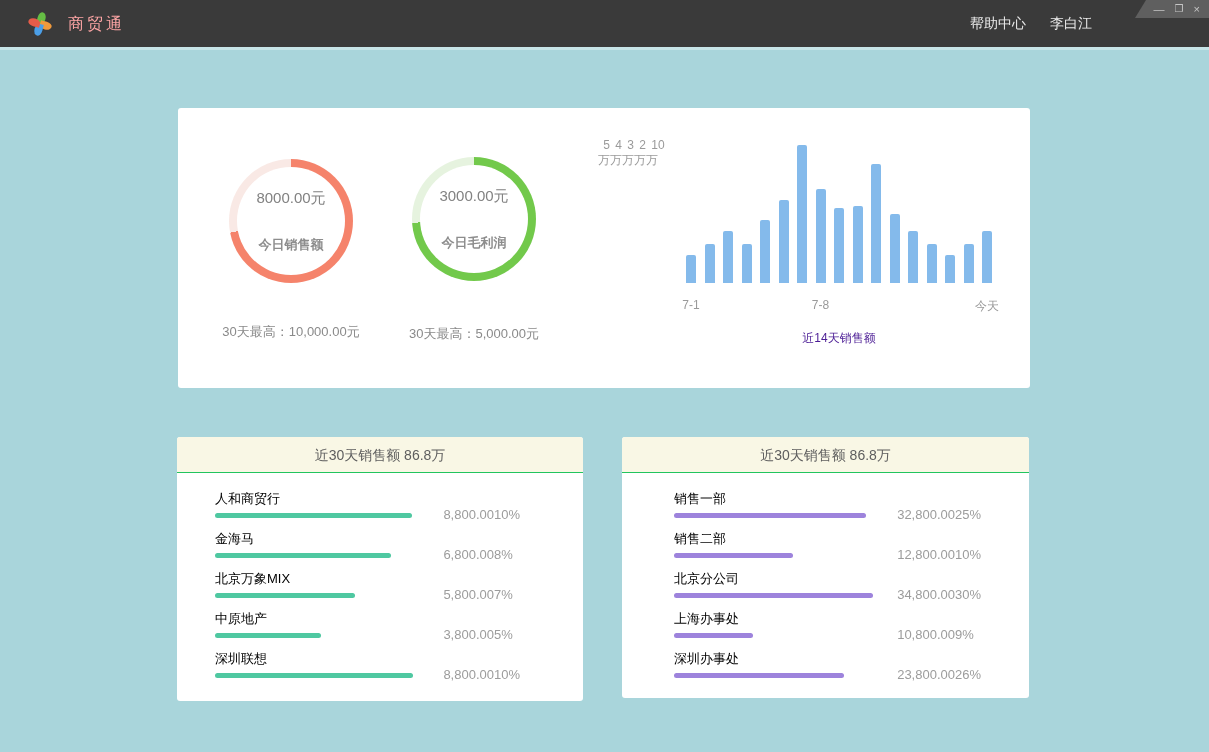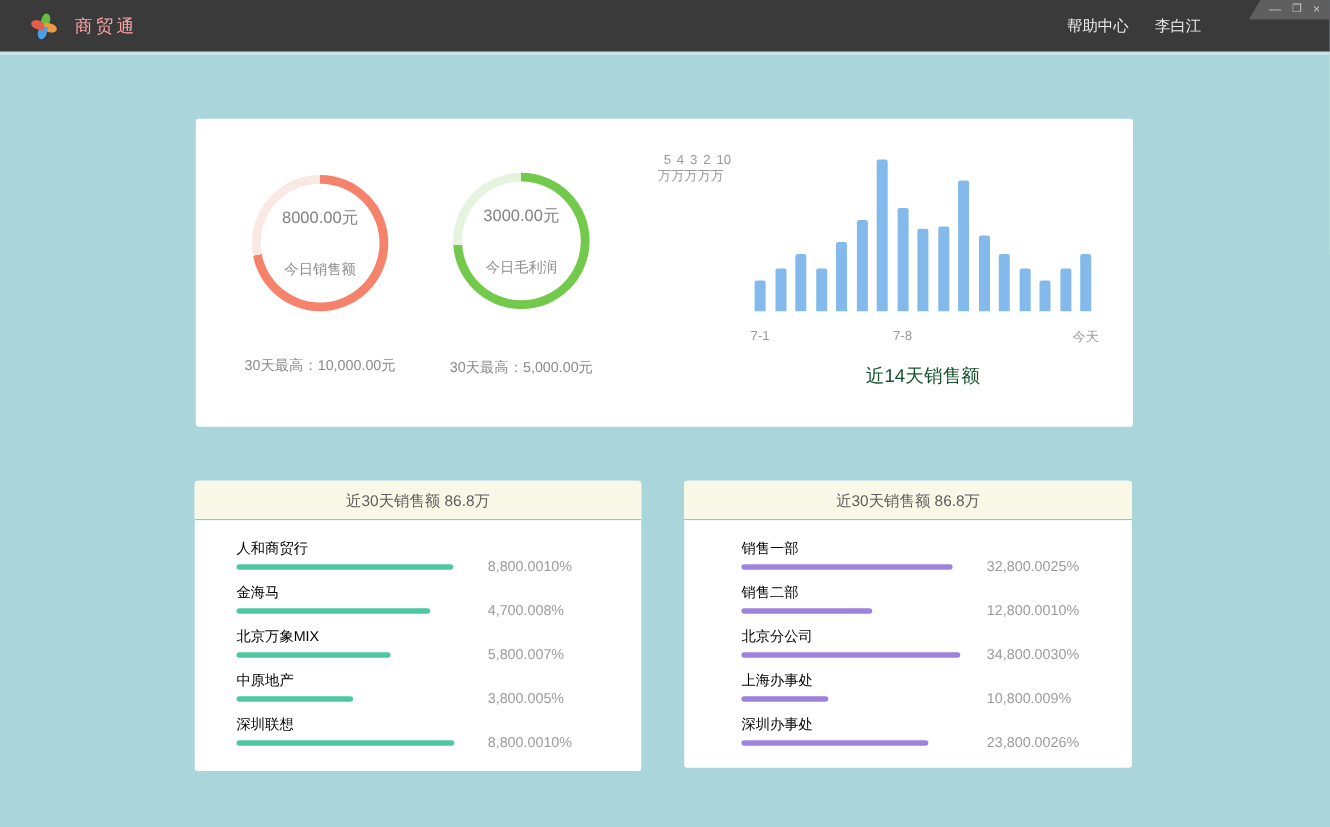--- a/index.html
+++ b/index.html
@@ -34,37 +34,37 @@
 
   
   .donut { position:absolute; width:124px; height:124px; border-radius:50%; }
   .donut::after { content:""; position:absolute; left:8px; top:8px; right:8px; bottom:8px;
                   background:#fff; border-radius:50%; }
   .donut-1 { left:51px; top:51px; }
   .donut-2 { left:234px; top:49px; }
   .donut-inner { position:absolute; inset:0; z-index:1; display:flex; flex-direction:column;
                  align-items:center; justify-content:center; gap:28px; }
   .donut-value { font-size:15px; color:#828282; }
-  .donut-label { font-size:13px; color:#8d8d8d; }
+  .donut-label { font-size:13px; color:#8d8d8d;font-weight:bold; }
   .donut-caption { position:absolute; width:220px; text-align:center; font-size:13px; color:#8a8a8a; }
   .caption-1 { left:3px; top:215px; }
   .caption-2 { left:186px; top:217px; }
 
   
   .bar-yaxis { position:absolute; left:420px; top:30px; width:65px; height:152px;
                display:flex; flex-direction:row; justify-content:space-between;
                text-align:right; font-size:12px; color:#9a9a9a; }
   .bar-plot { position:absolute; left:508px; top:37px; width:306px; height:138px;
               display:flex; justify-content:space-between; align-items:flex-end; }
   .vbar { width:10px; background:#84baeb; border-radius:2px 2px 0 0; }
   .bar-xaxis { position:absolute; left:508px; top:190px; width:306px; height:16px;
                font-size:12px; color:#9a9a9a; }
   .bar-xaxis span { position:absolute; transform:translateX(-50%); white-space:nowrap; }
   .bar-title { position:absolute; left:508px; top:222px; width:306px; text-align:center;
-               font-size:17px; color:#14532d; }
+               font-size:12px; color:#4c1d95; }
 
   
   .card-hd { height:36px; line-height:36px; text-align:center; background:#f9f7e5;
              color:#5e5e5e; font-size:14px; border-radius:3px 3px 0 0;
              border-bottom:1px solid #22c55e; }
   .rank-list { padding-top:17px; }
   .card-left .rank-list { margin:0 52px 0 38px; }
   .card-right .rank-list { margin:0 37px 0 52px; }
   .rank-row { position:relative; height:28px; margin-bottom:12px; }
   .rank-label { font-size:13px; color:#000000; line-height:17px; }
@@ -159,21 +159,21 @@
     <div class="rank-bar" style="width: 197px; background: rgb(79, 200, 161);"></div>
     <div class="rank-right">
       <span class="rank-amt">8,800.00</span>
       <span class="rank-pct">10%</span>
     </div>
   </div>
         <div class="rank-row">
     <div class="rank-label">金海马</div>
     <div class="rank-bar" style="width: 176px; background: rgb(79, 200, 161);"></div>
     <div class="rank-right">
-      <span class="rank-amt">4,700.00</span>
+      <span class="rank-amt">6,800.00</span>
       <span class="rank-pct">8%</span>
     </div>
   </div>
         <div class="rank-row">
     <div class="rank-label">北京万象MIX</div>
     <div class="rank-bar" style="width: 140px; background: rgb(79, 200, 161);"></div>
     <div class="rank-right">
       <span class="rank-amt">5,800.00</span>
       <span class="rank-pct">7%</span>
     </div>

